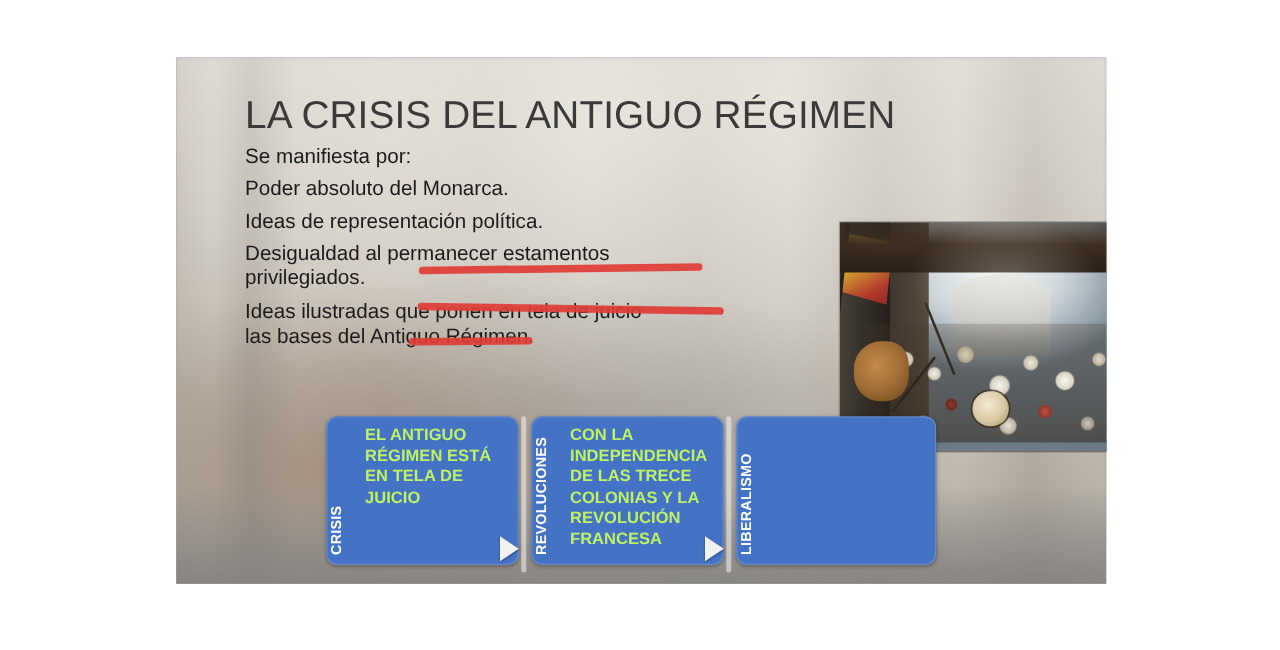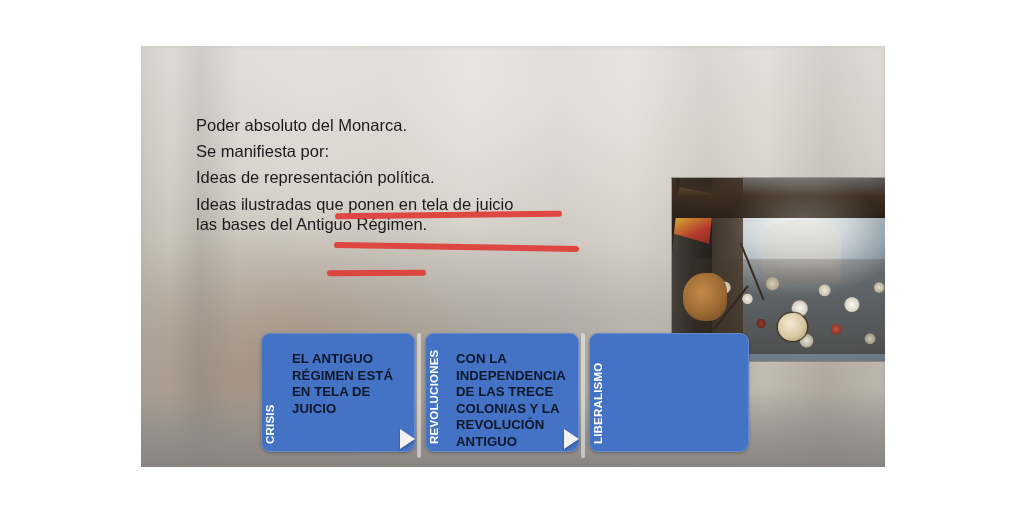--- a/index.html
+++ b/index.html
@@ -241,26 +241,26 @@
     color: #ffffff;
     display: flex;
     align-items: flex-start;
     justify-content: flex-start;
     white-space: nowrap;
   }
   .pbox .ptext {
     position: absolute;
     left: 31px;
     right: 7px;
-    top: 18px;
+    top: 7px;
     font-size: 13.2px;
     line-height: 16.6px;
     font-weight: 700;
     letter-spacing: .05px;
-    color: #0f172a;
+    color: #bef264;
   }
 
   
   .arrow {
     position: absolute;
     top: 383px;
     width: 0; height: 0;
     border-top: 10px solid transparent;
     border-bottom: 10px solid transparent;
     border-left: 15px solid #f2f2f2;
@@ -283,25 +283,27 @@
 </style>
 </head>
 <body>
 
 <div id="slide">
 
   <div class="bg-art"></div>
   <div class="bg-veil"></div>
   <div class="bg-bottom"></div>
 
+  <div id="title">LA CRISIS DEL ANTIGUO RÉGIMEN</div>
 
   <div id="body-text">
+    <p class="tight">Se manifiesta por:</p>
     <p class="tight">Poder absoluto del Monarca.</p>
-    <p class="tight">Se manifiesta por:</p>
     <p class="tight">Ideas de representación política.</p>
+    <p class="tight">Desigualdad al permanecer estamentos privilegiados.</p>
     <p class="para">Ideas ilustradas que ponen en tela de juicio las bases del Antiguo Régimen.</p>
   </div>
 
   <div class="ul" id="ul1"></div>
   <div class="ul" id="ul2"></div>
   <div class="ul" id="ul3"></div>
 
   <div id="painting">
     <div class="pt-layer pt-sky"></div>
     <div class="pt-layer pt-bldg"></div>
@@ -322,21 +324,21 @@
   <div class="stem" id="stem1"></div>
   <div class="stem" id="stem2"></div>
 
   <div class="pbox" id="pbox1">
     <div class="vlabel">CRISIS</div>
     <div class="ptext">EL ANTIGUO RÉGIMEN ESTÁ EN TELA DE JUICIO</div>
   </div>
 
   <div class="pbox" id="pbox2">
     <div class="vlabel">REVOLUCIONES</div>
-    <div class="ptext">CON LA INDEPENDENCIA DE LAS TRECE COLONIAS Y LA REVOLUCIÓN ANTIGUO</div>
+    <div class="ptext">CON LA INDEPENDENCIA DE LAS TRECE COLONIAS Y LA REVOLUCIÓN FRANCESA</div>
   </div>
 
   <div class="pbox" id="pbox3">
     <div class="vlabel">LIBERALISMO</div>
   </div>
 
   <div class="arrow" id="arrow1"></div>
   <div class="arrow" id="arrow2"></div>
 
 </div>

